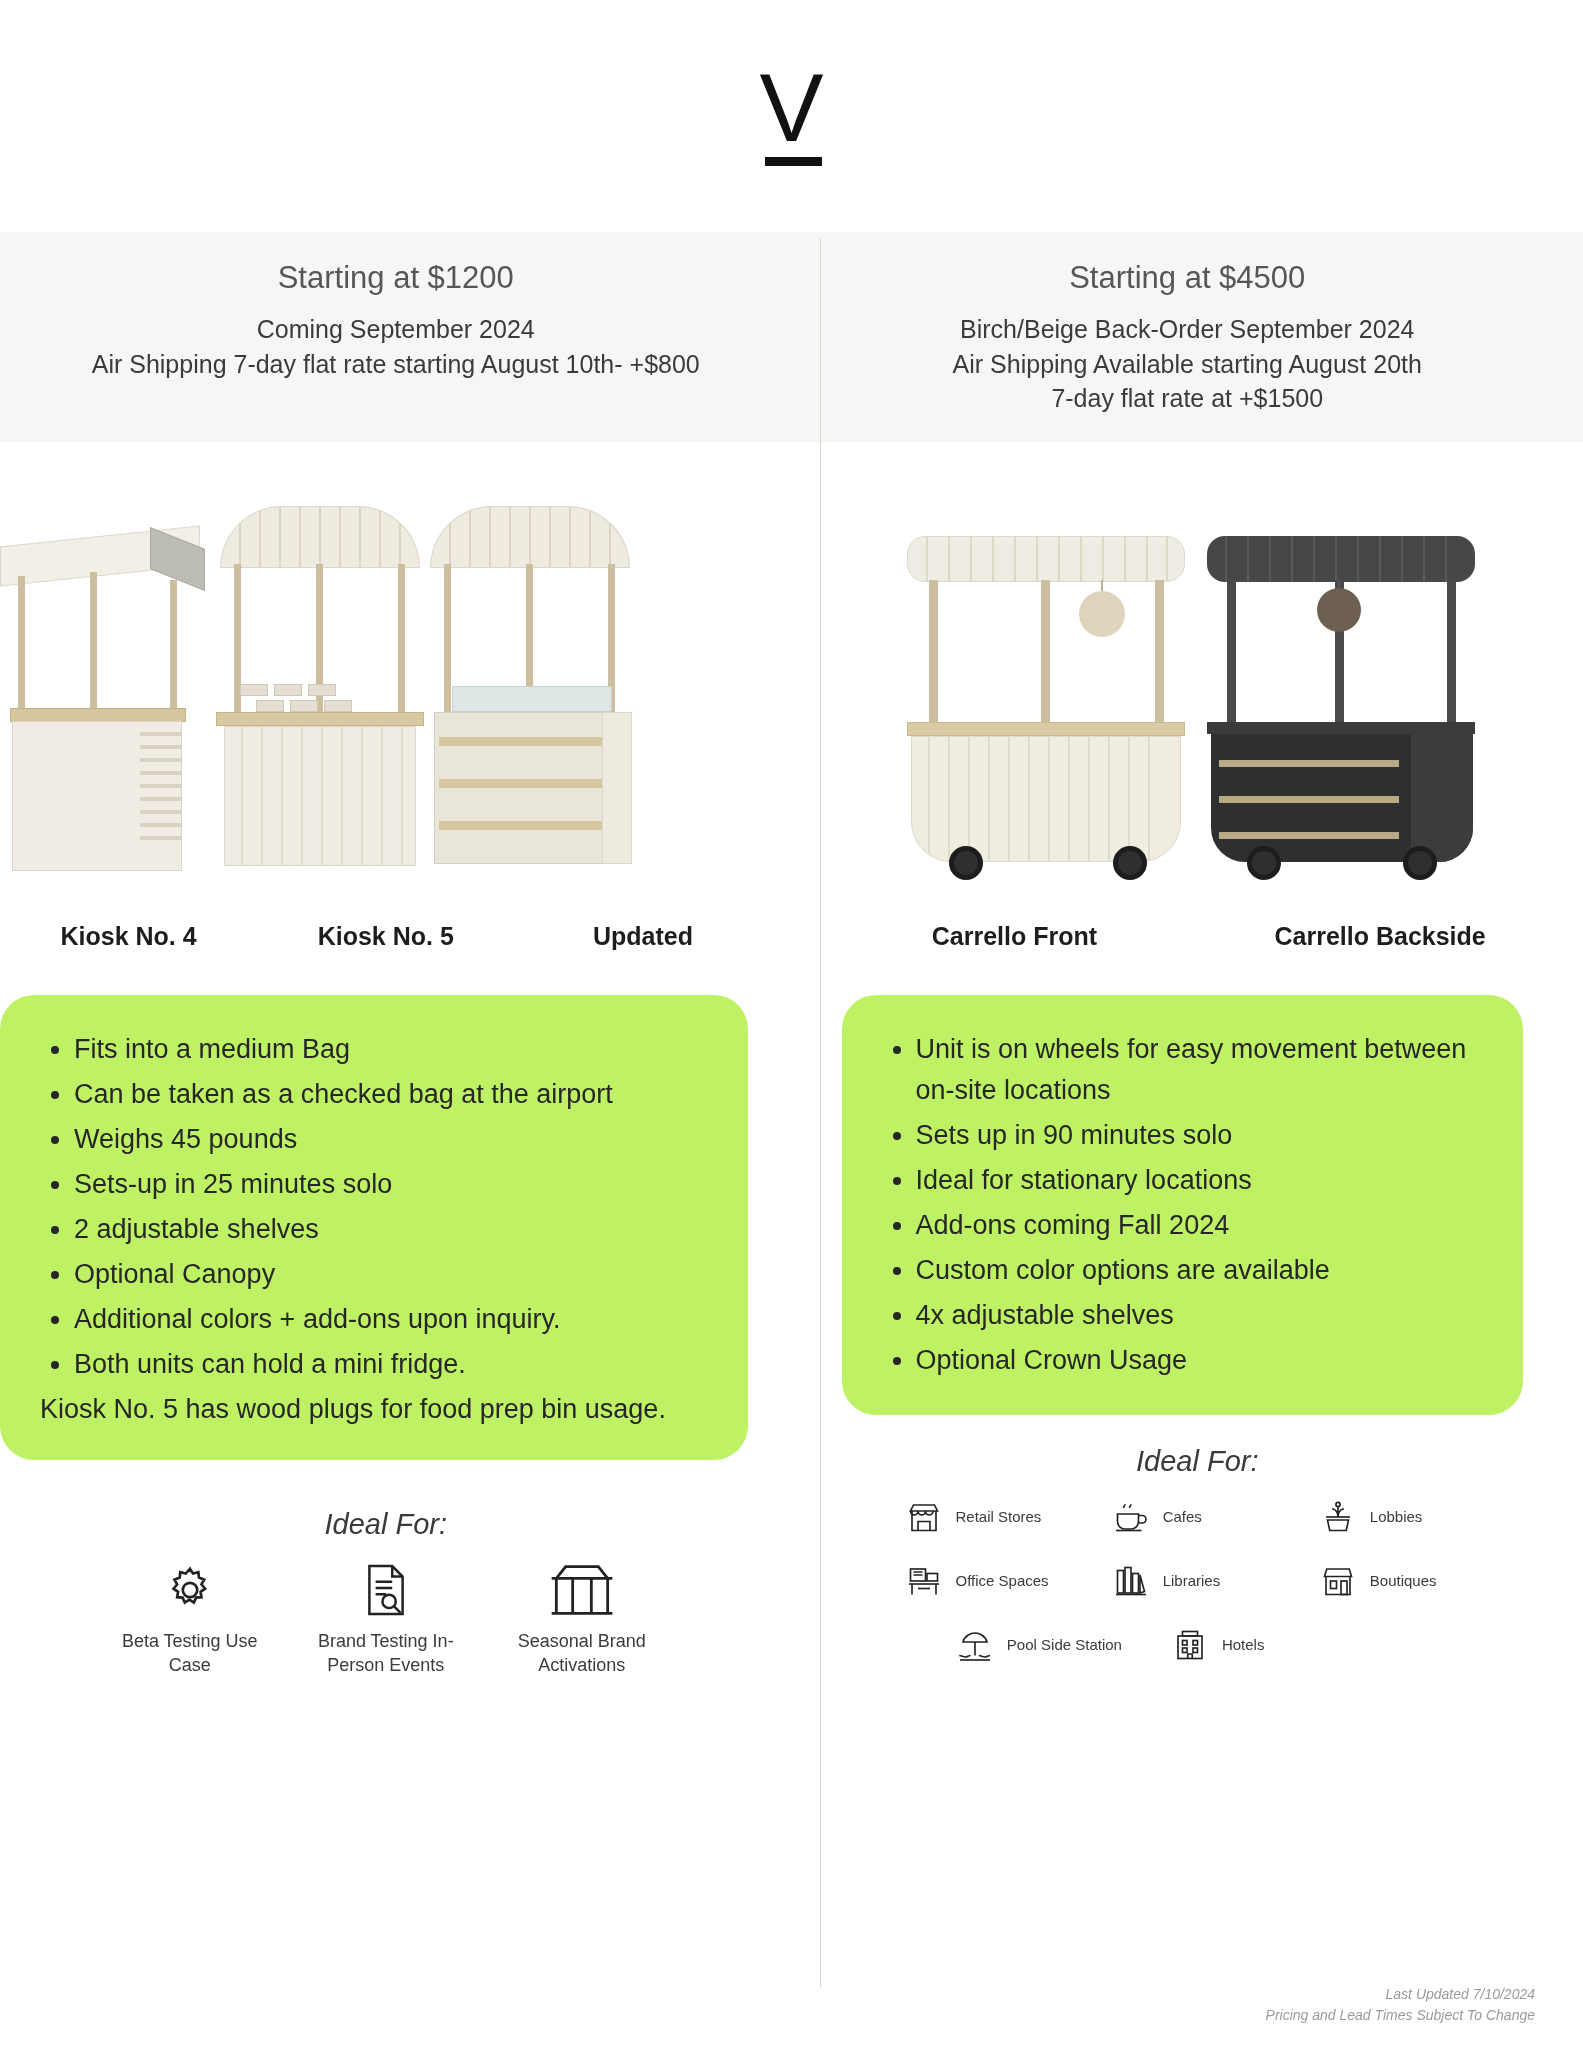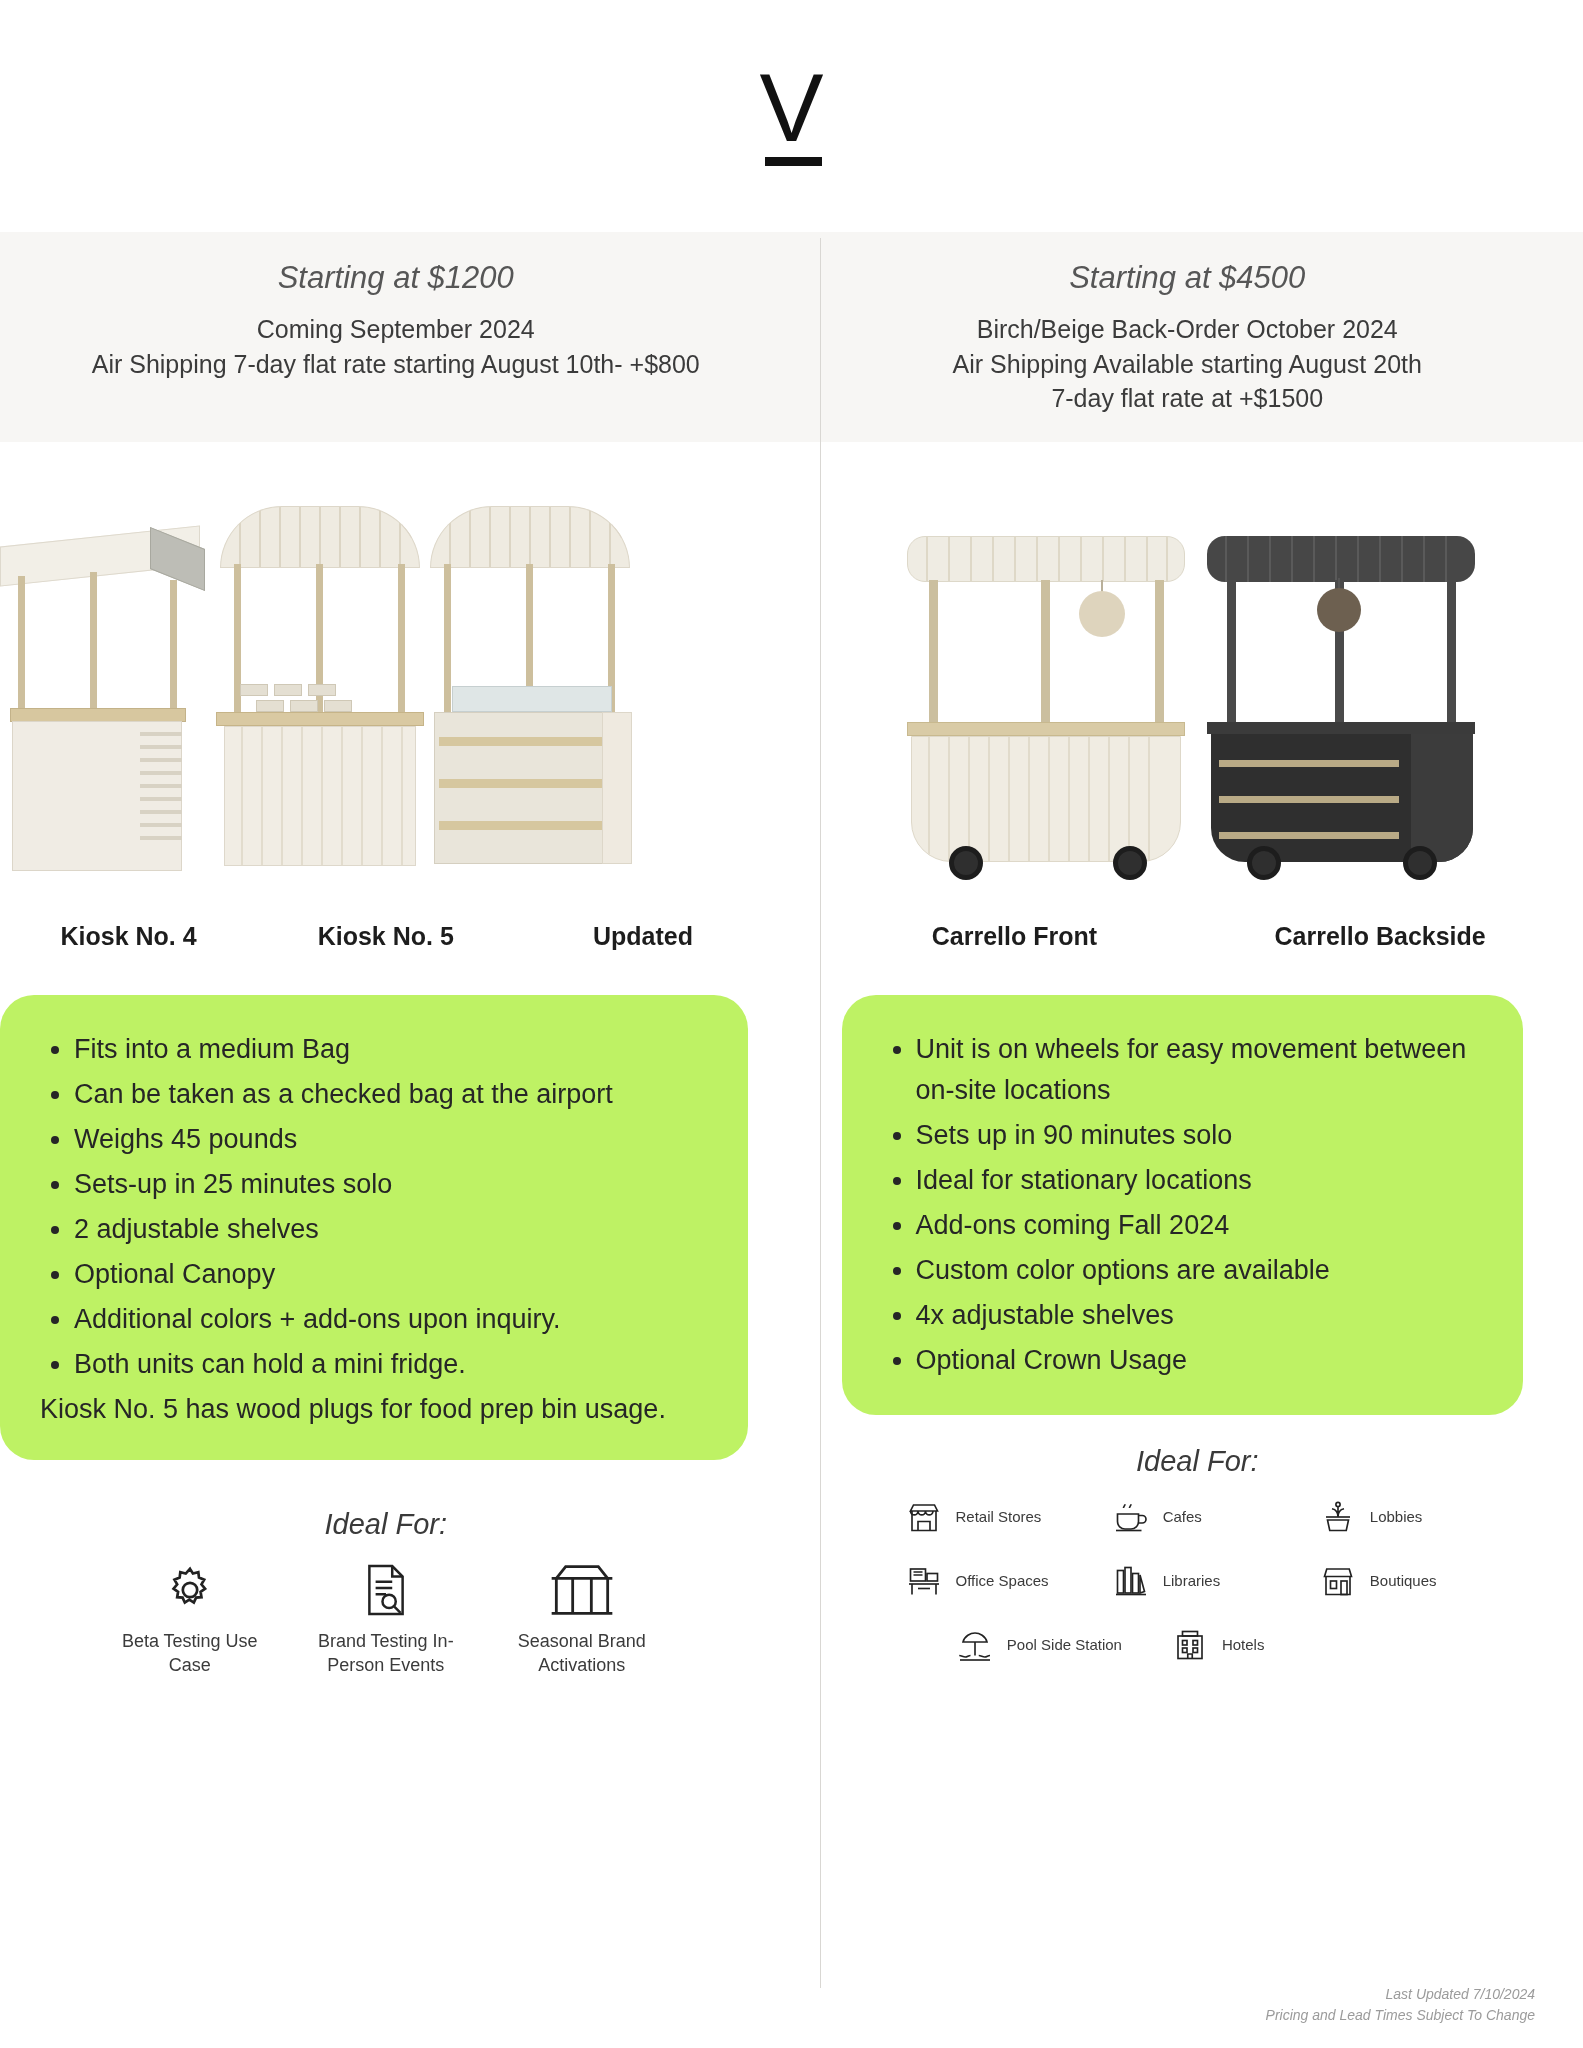--- a/index.html
+++ b/index.html
@@ -53,21 +53,20 @@
   .header-col {
     flex: 1 1 50%;
     text-align: center;
     padding: 0 40px;
   }
   .price-title {
     font-size: 31px;
     color: #565656;
     margin: 0 0 16px 0;
     font-weight: 400;
-    font-style: italic;
   }
   .price-sub {
     font-size: 25px;
     color: #3b3b3b;
     line-height: 1.38;
     margin: 0;
     font-weight: 400;
   }
 
   
@@ -289,21 +288,21 @@
 </div>
 
 <div class="header-band">
   <div class="header-col">
     <p class="price-title">Starting at $1200</p>
     <p class="price-sub">Coming September 2024</p>
     <p class="price-sub">Air Shipping 7-day flat rate starting August 10th- +$800</p>
   </div>
   <div class="header-col">
     <p class="price-title">Starting at $4500</p>
-    <p class="price-sub">Birch/Beige Back-Order October 2024</p>
+    <p class="price-sub">Birch/Beige Back-Order September 2024</p>
     <p class="price-sub">Air Shipping Available starting August 20th</p>
     <p class="price-sub">7-day flat rate at +$1500</p>
   </div>
 </div>
 
 <div class="divider"></div>
 
 <div class="columns">
 
   <div class="col left">

